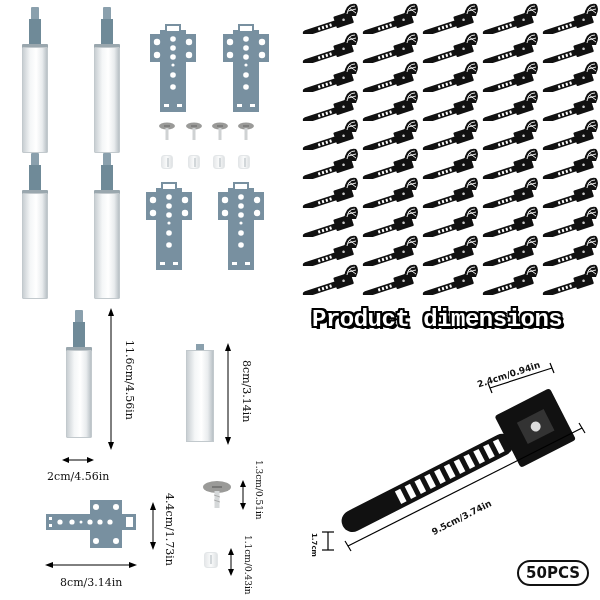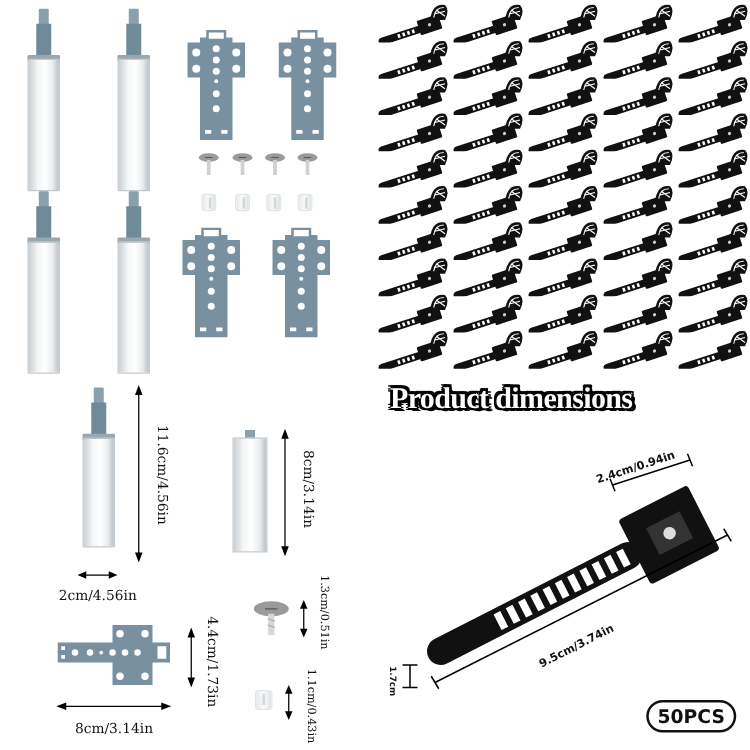--- a/index.html
+++ b/index.html
@@ -28,21 +28,21 @@
   .dowel { position: absolute; width: 12px; height: 14px; background: linear-gradient(90deg,#e6e8ea,#fafbfb,#dfe2e4); border-radius: 3px; border: 1px solid #e3e6e8; }
   .dowel::after { content:""; position:absolute; left:5px; top:2px; width:2px; height:9px; background:#d2d7da; }
 
   
   .tie-grid { position: absolute; left: 300px; top: 0; width: 300px; height: 300px; }
   .tie { position: absolute; width: 60px; height: 30px; }
 
   
   .title {
     position: absolute; left: 312px; top: 306px; width: 288px; height: 32px;
-    font-family: Liberation Serif, serif; font-weight: bold; font-size: 24px; letter-spacing: -0.5px;
+    font-family: Liberation Mono, monospace; font-weight: bold; font-size: 24px; letter-spacing: -0.5px;
     color: #ffffff;
     text-shadow:
       -2px -2px 0 #000, 2px -2px 0 #000, -2px 2px 0 #000, 2px 2px 0 #000,
       0 -2px 0 #000, 0 2px 0 #000, -2px 0 0 #000, 2px 0 0 #000, 3px 3px 0 #000;
     white-space: nowrap;
   }
 
   
   .dim { position: absolute; font-family: "DejaVu Serif", serif; font-size: 11px; color: #111; white-space: nowrap; }
   .vtext { writing-mode: vertical-rl; }

